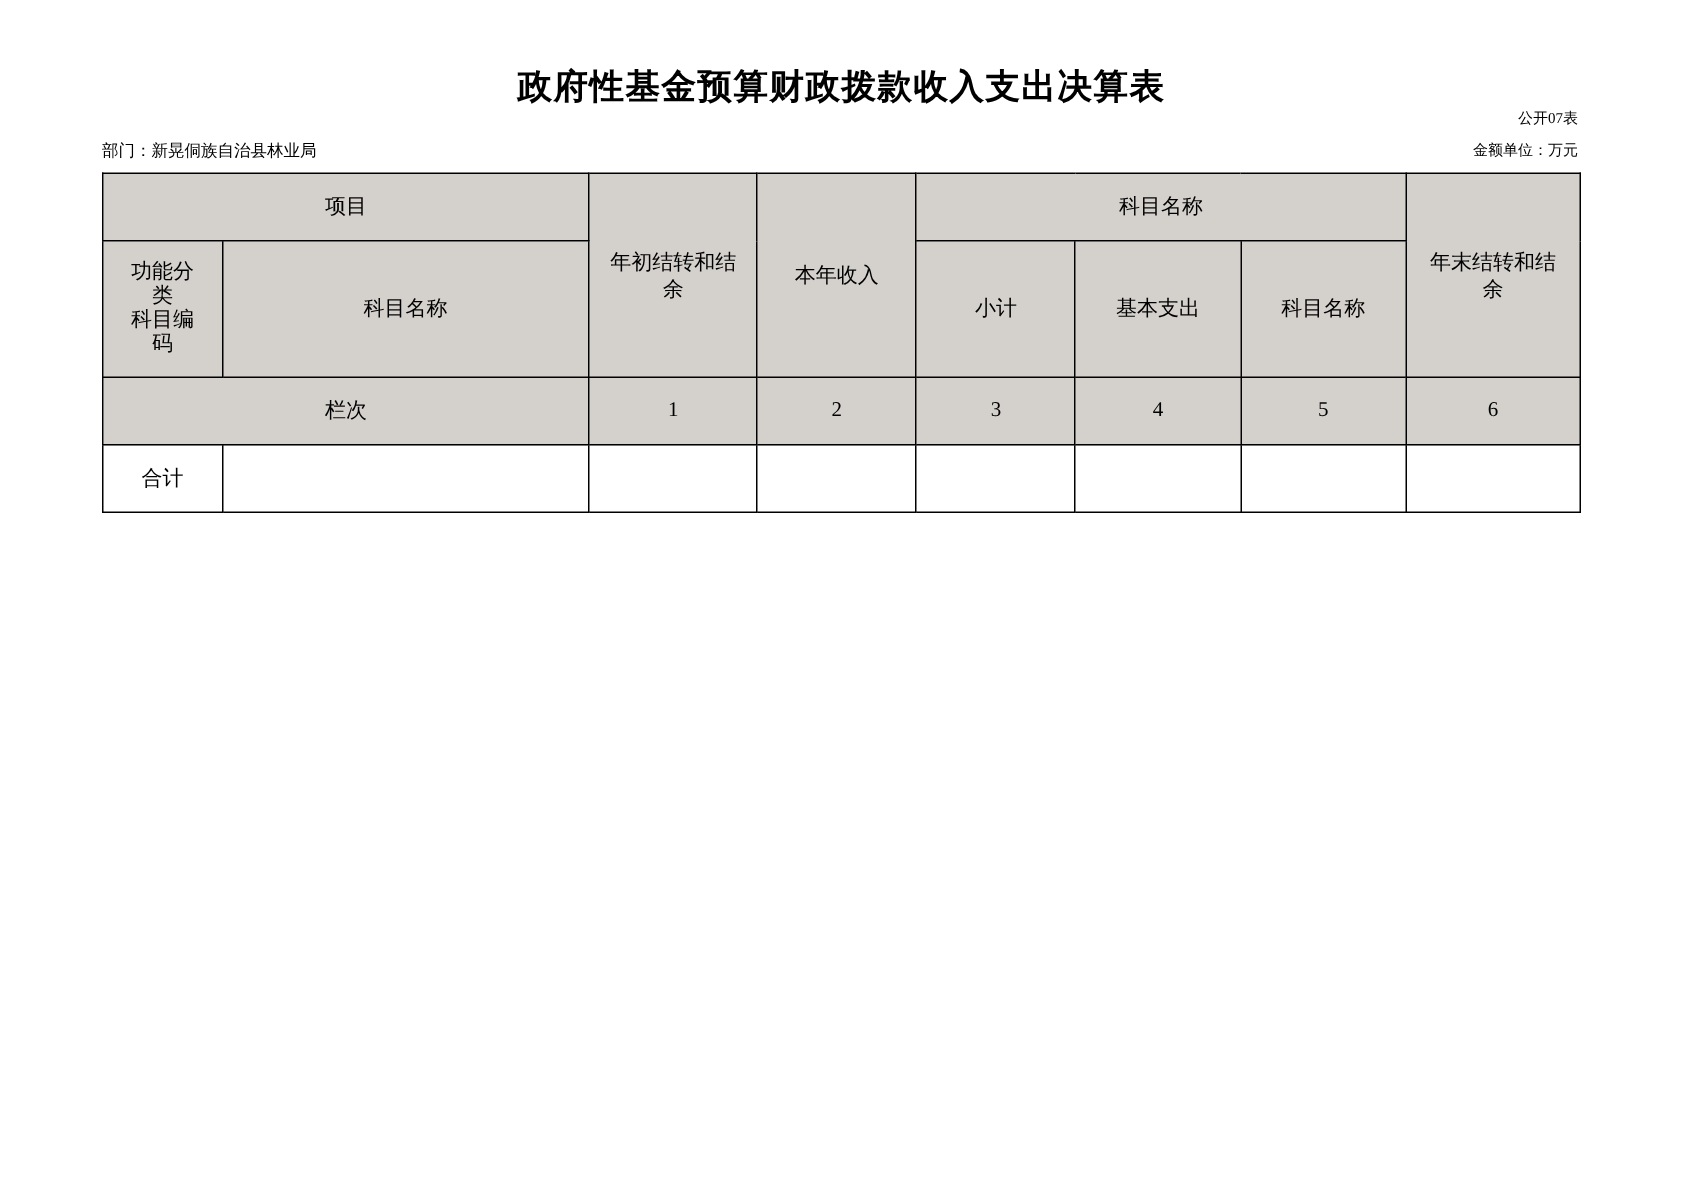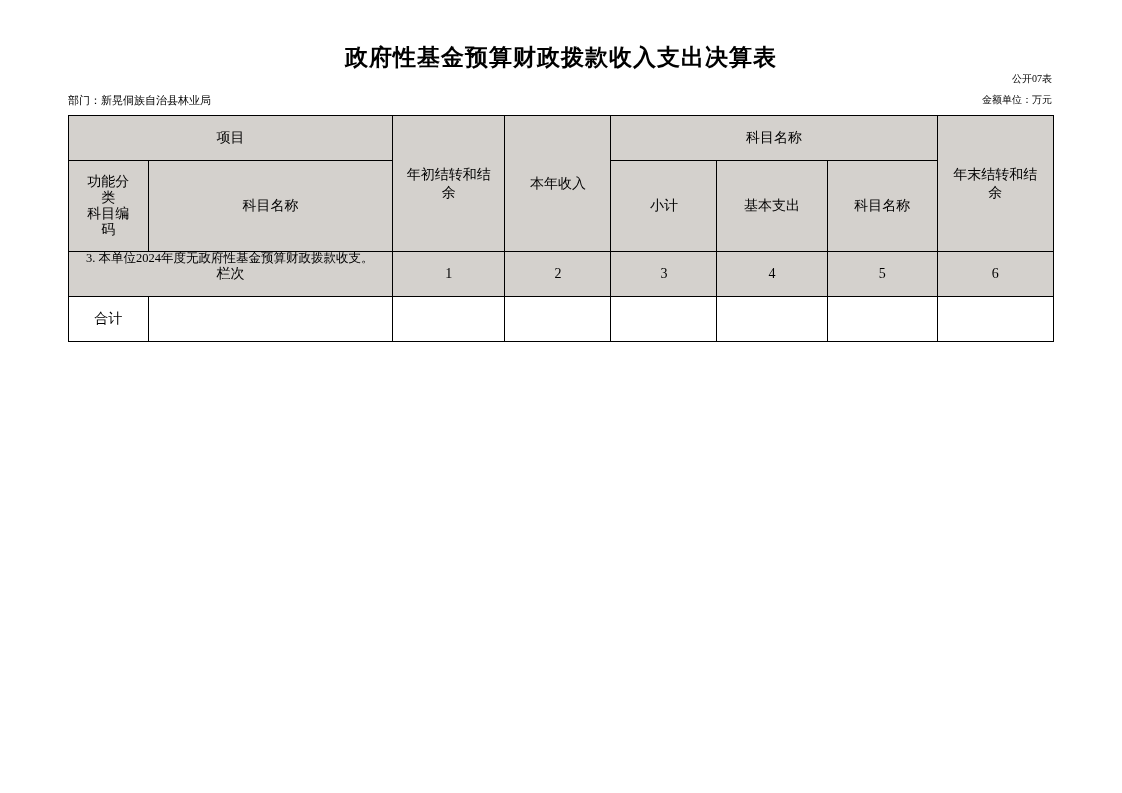--- a/index.html
+++ b/index.html
@@ -150,16 +150,15 @@
         <td></td>
         <td></td>
         <td></td>
         <td></td>
         <td></td>
       </tr>
     </tbody>
   </table>
 
   <div class="notes">
-    <div class="note-indent">3. 本单位2024年度无政府性基金预算财政拨款收支。</div>
   </div>
 
 </div>
 
 </body></html>

